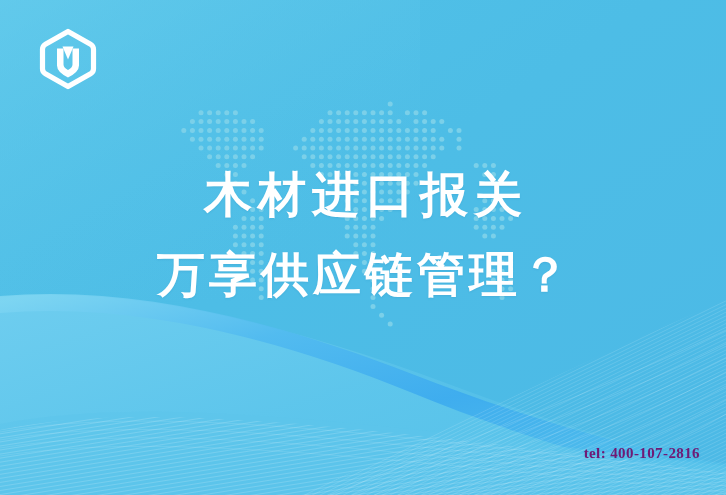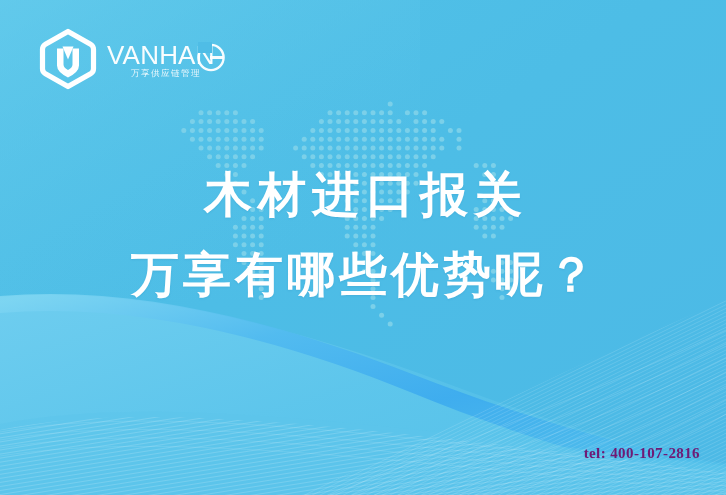--- a/index.html
+++ b/index.html
@@ -490,31 +490,22 @@
     <svg id="logo-mark" viewBox="0 0 60 62" aria-hidden="true">
       <path d="M30 3.5 L53 16.6 Q55.5 18.2 55.5 21.2 L55.5 40.8
                Q55.5 43.8 53 45.4 L30 58.5 L7 45.4
                Q4.5 43.8 4.5 40.8 L4.5 21.2 Q4.5 18.2 7 16.6 Z" fill="none" stroke="#ffffff" stroke-width="5.2" stroke-linejoin="round"></path>
       <path d="M19 20.5 L19 37.5 Q19 44 30 49.5 Q41 44 41 37.5 L41 20.5
                L34.5 20.5 L34.5 36.5 Q34.5 39.5 30 42 Q25.5 39.5 25.5 36.5
                L25.5 20.5 Z" fill="#ffffff"></path>
       <path d="M24.5 18.5 L35.5 18.5 L30 31.5 Z" fill="#ffffff"></path>
     </svg>
 
-    <div id="logo-word">
-      <svg viewBox="0 0 122 44" aria-hidden="true">
-        <text x="0" y="27" font-family="Liberation Sans, sans-serif" font-size="26" letter-spacing="0.2" fill="#ffffff" opacity="0.97">VANHAN</text>
-        <circle cx="104" cy="20.5" r="12.6" fill="none" stroke="#ffffff" stroke-width="2.4" opacity="0.95"></circle>
-        <rect x="103" y="19" width="13" height="3" fill="#ffffff" opacity="0.95"></rect>
-        <rect x="91" y="5" width="14" height="11" fill="#4fbde6"></rect>
-        <text x="24" y="39" font-family="DejaVu Sans, sans-serif" font-size="8.6" letter-spacing="1.4" fill="#ffffff" opacity="0.88">万享供应链管理</text>
-      </svg>
-    </div>
   </div>
 
   <div id="headline">
     <span id="head-line-1" class="head-line">木材进口报关</span>
-    <span id="head-line-2" class="head-line">万享有哪些优势呢？</span>
+    <span id="head-line-2" class="head-line">万享供应链管理？</span>
   </div>
 
   <div id="tel">tel: 400-107-2816</div>
 
 </div>
 
 </body></html>

